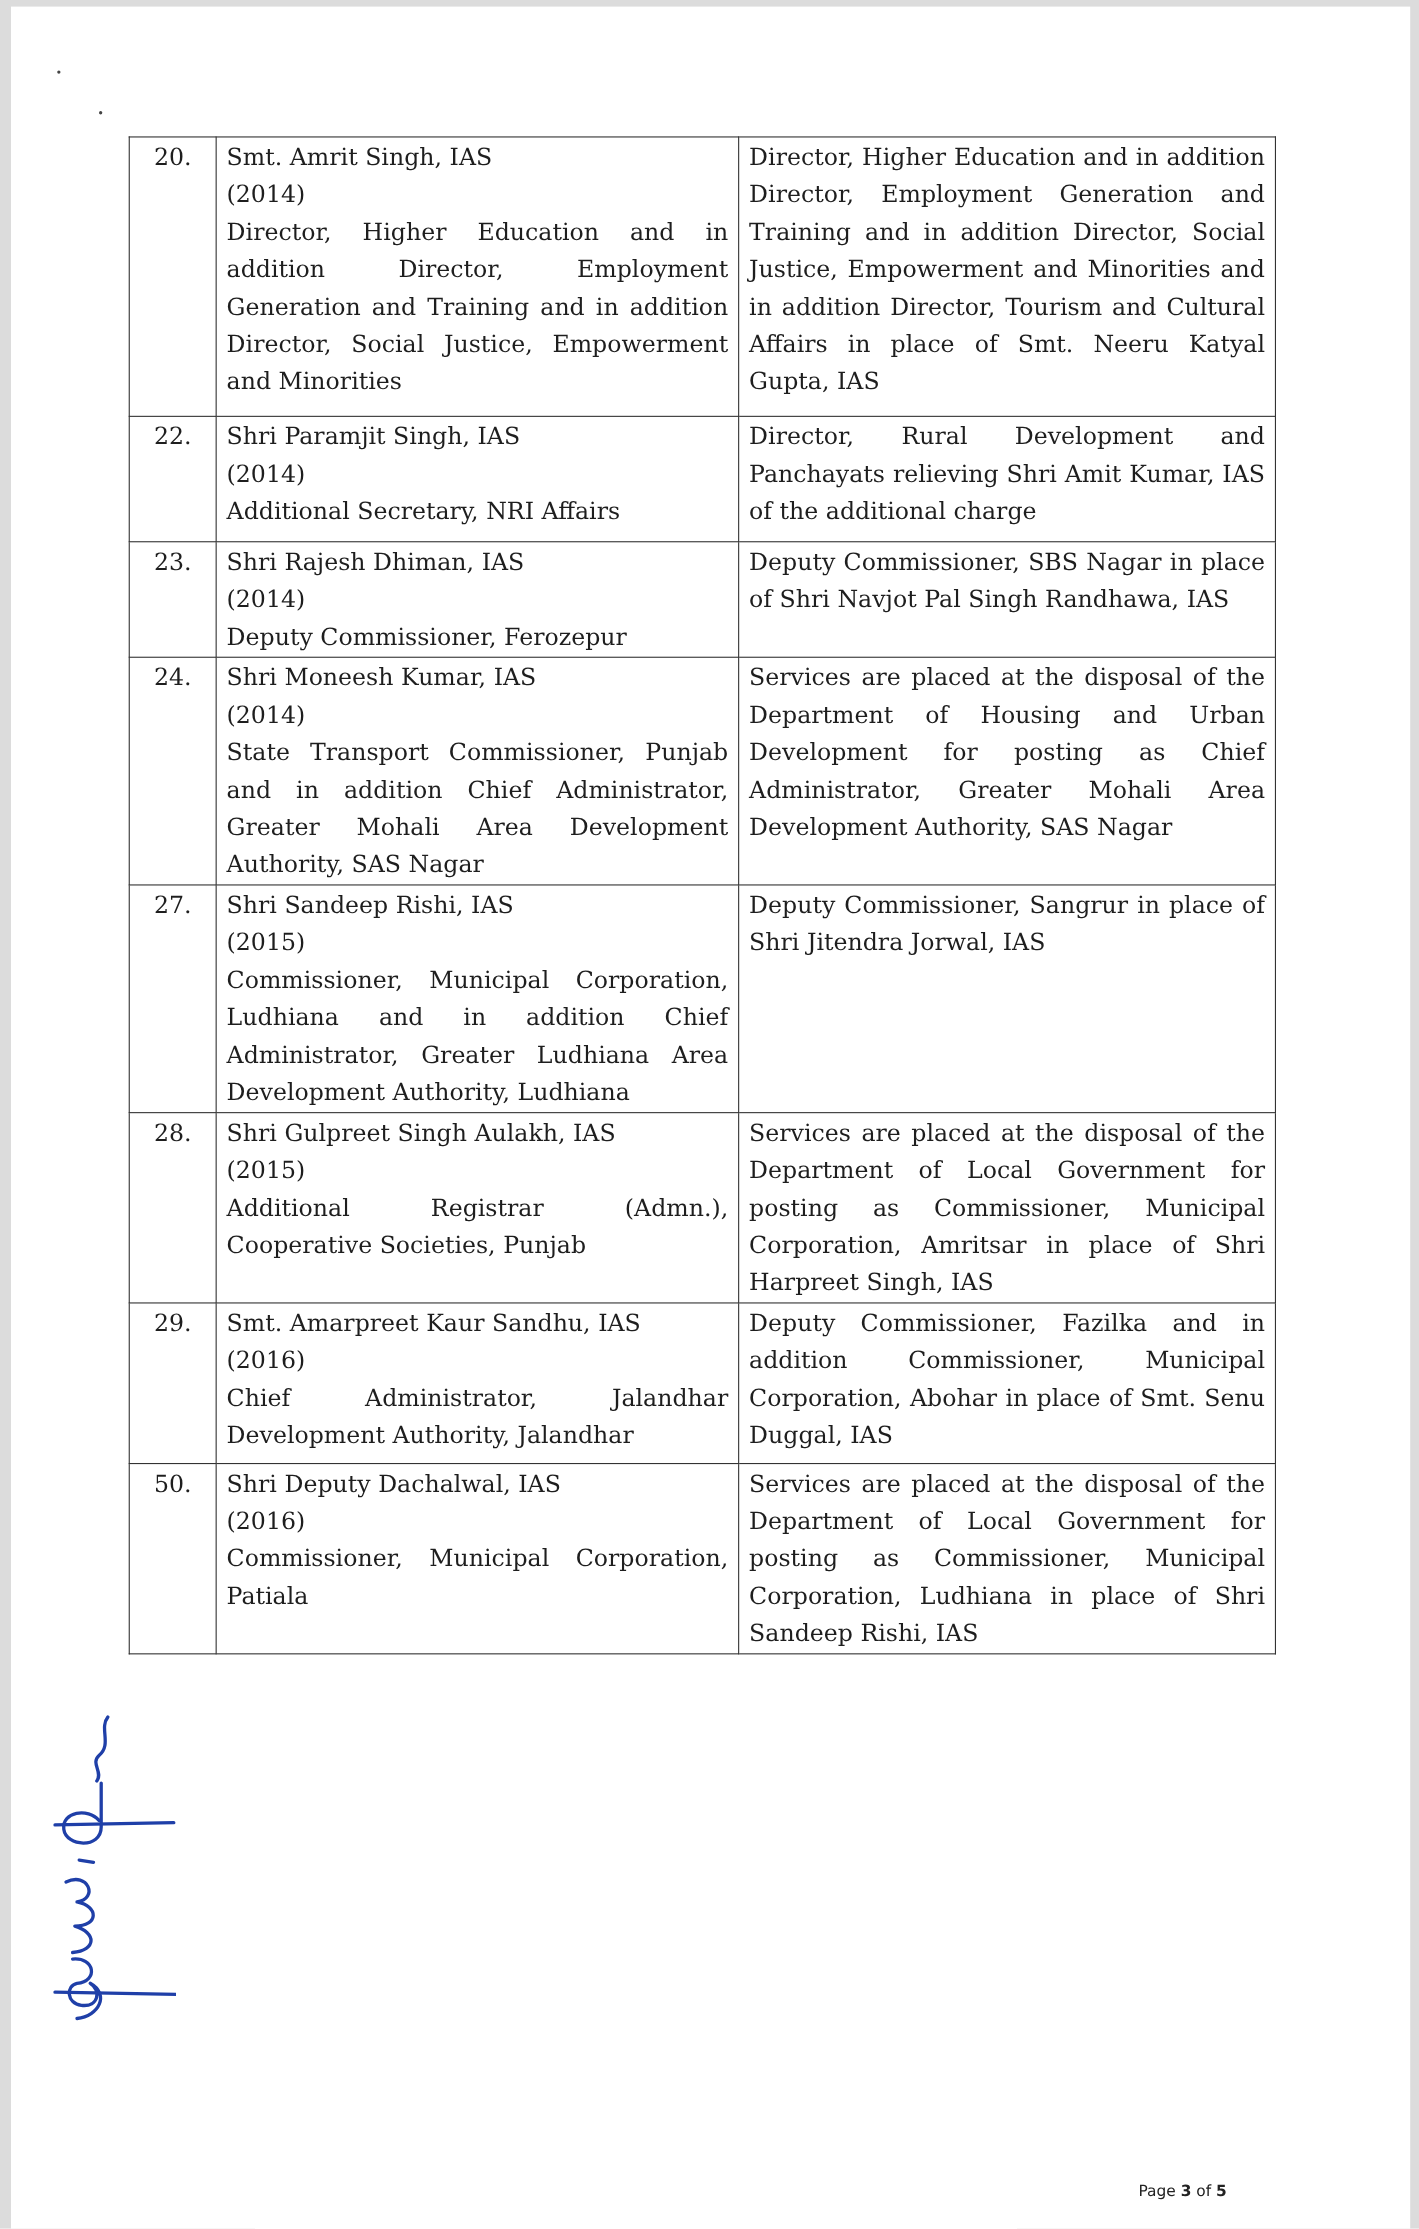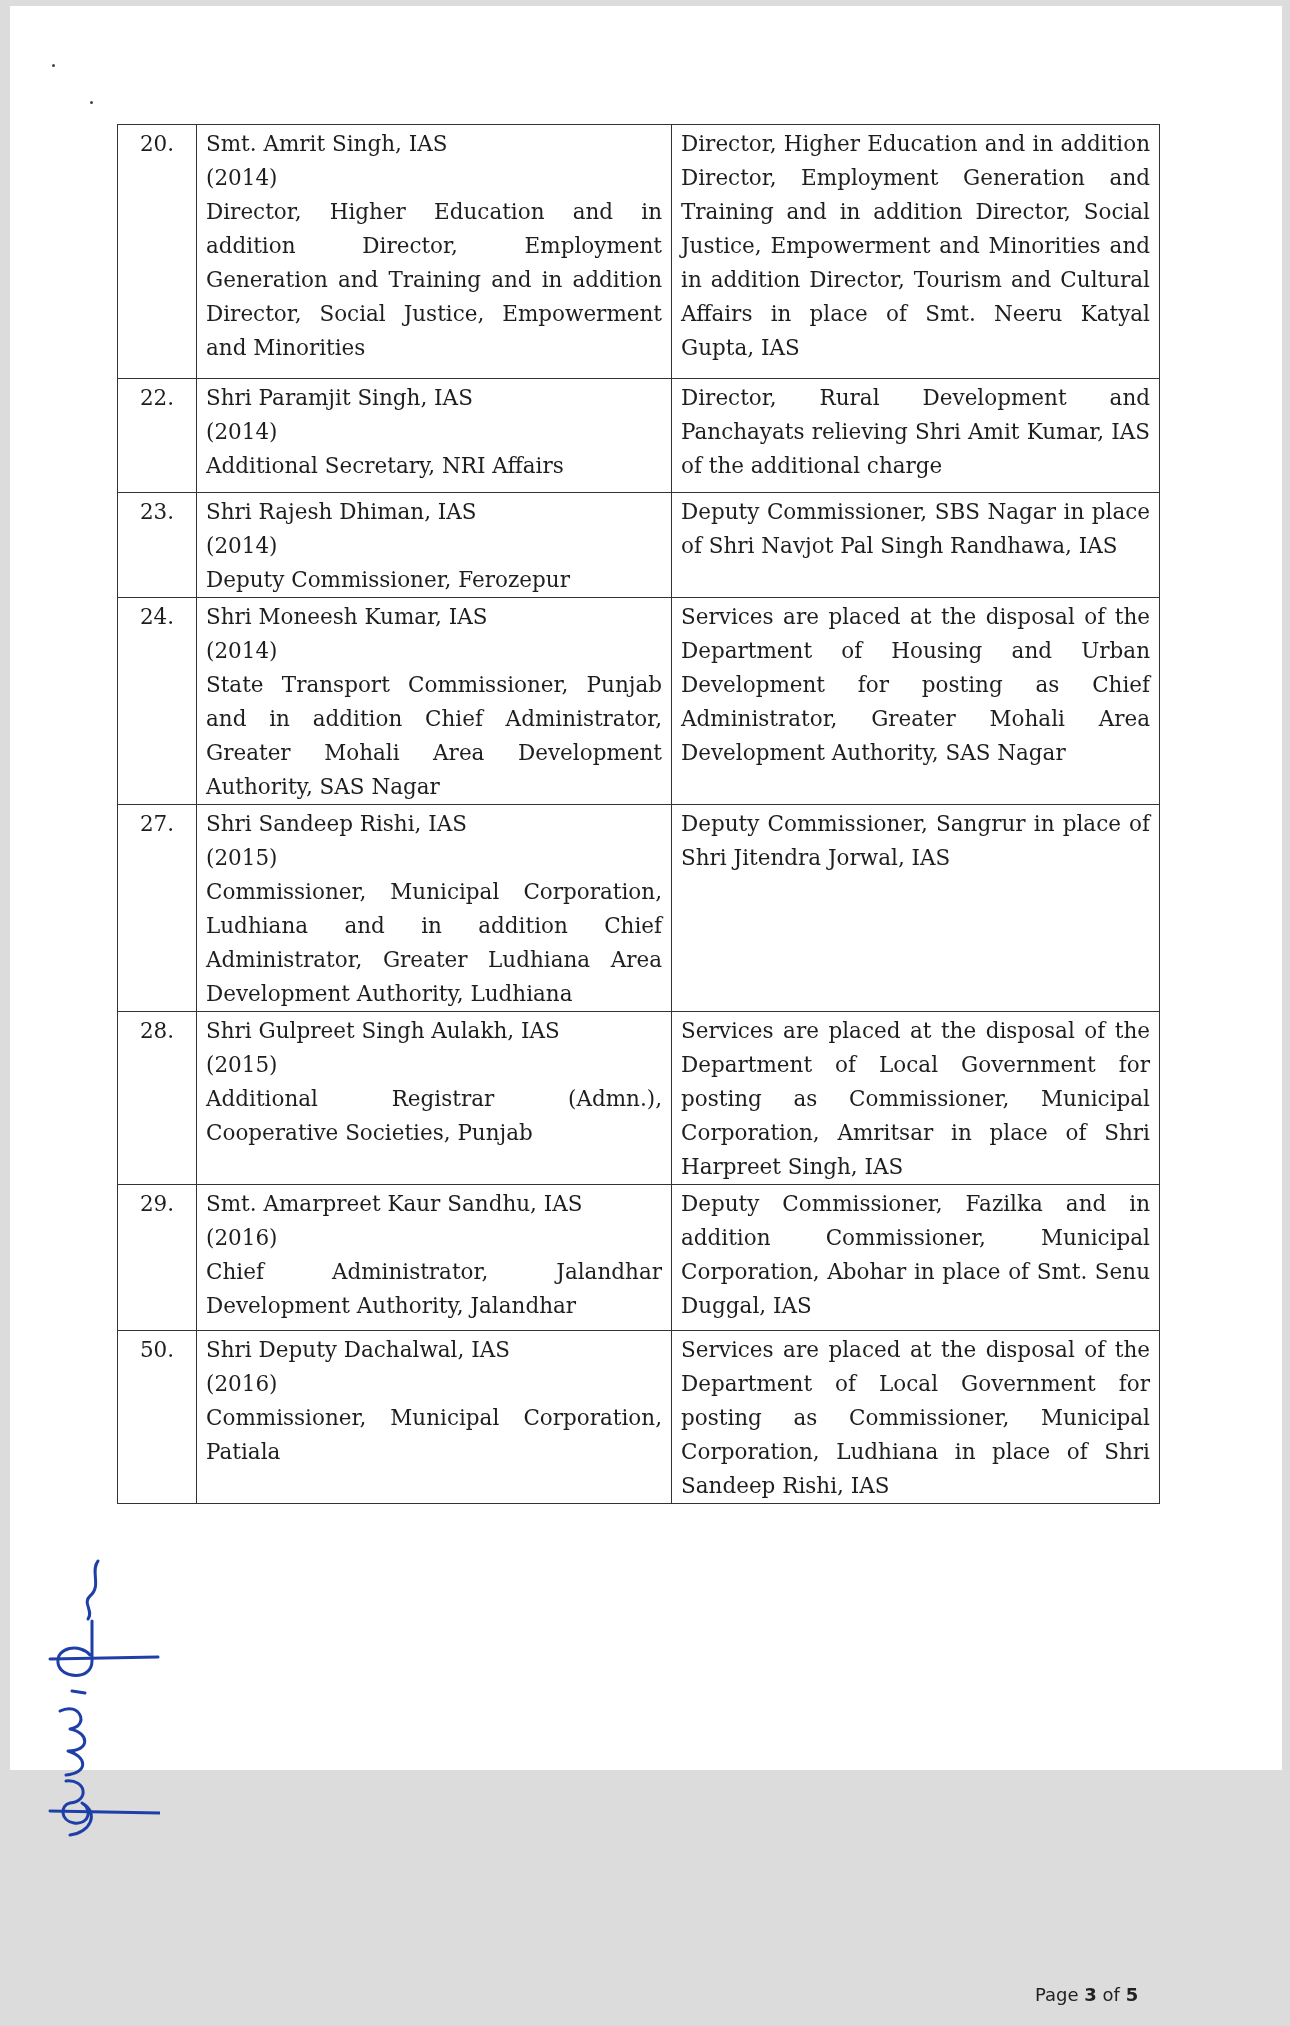--- a/index.html
+++ b/index.html
@@ -5,21 +5,21 @@
     html, body { margin: 0; padding: 0; }
     body {
       width: 1290px; height: 2026px;
       background: #dcdcdc;
       position: relative;
       overflow: hidden;
       font-family: "DejaVu Serif", "Liberation Serif", serif;
       color: #1e1e1e;
     }
     .page {
-      position: absolute; left: 10px; top: 6px; width: 1272px; height: 1764px;
+      position: absolute; left: 10px; top: 6px; width: 1272px; height: 2020px;
       background: #ffffff;
     }
     .speck { position: absolute; width: 3px; height: 3px; background: #444; border-radius: 50%; }
     table.postings {
       position: absolute; left: 107px; top: 118px;
       width: 1043px;
       border-collapse: collapse;
       table-layout: fixed;
       font-size: 21.5px;
       line-height: 34px;
@@ -40,21 +40,21 @@
     .r24 { height: 205px; }
     .r25 { height: 99px; }
     .r26 { height: 100px; }
     .r27 { height: 200px; }
     .r28 { height: 171px; }
     .r29 { height: 146px; }
     .r30 { height: 167px; }
     .page-footer {
       position: absolute; left: 1025px; top: 1978px;
       font-family: "DejaVu Sans", "Liberation Sans", sans-serif;
-      font-size: 18px; color: #222;
+      font-size: 14px; color: #222;
     }
     .page-footer b { font-weight: bold; }
     .signature { position: absolute; left: 20px; top: 1545px; width: 130px; height: 290px; }
   </style>
 </head>
 <body>
 
 <div class="page">
   <span class="speck" style="left:42px; top:58px;"></span>
   <span class="speck" style="left:80px; top:95px;"></span>

